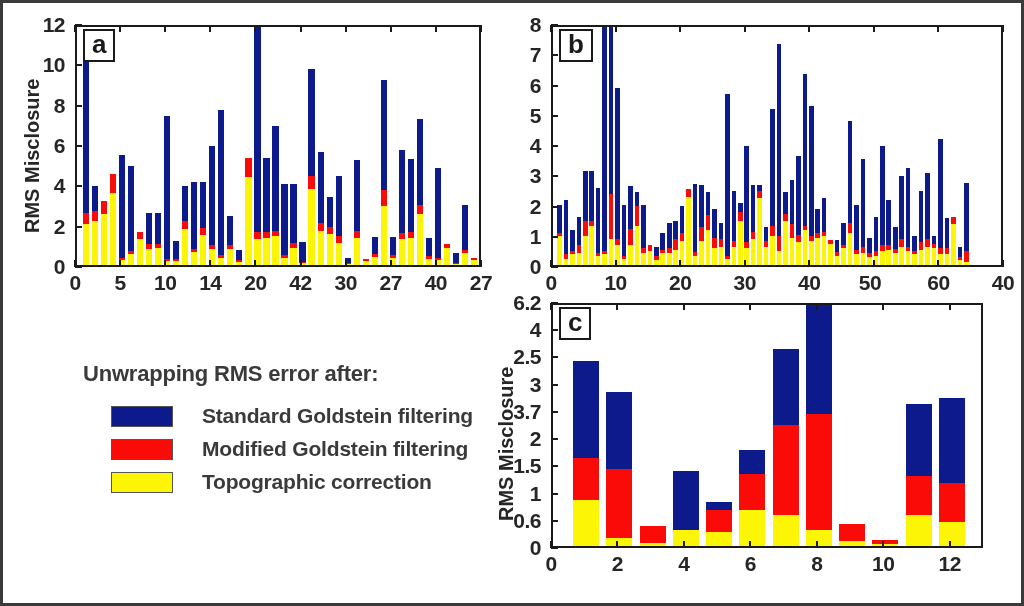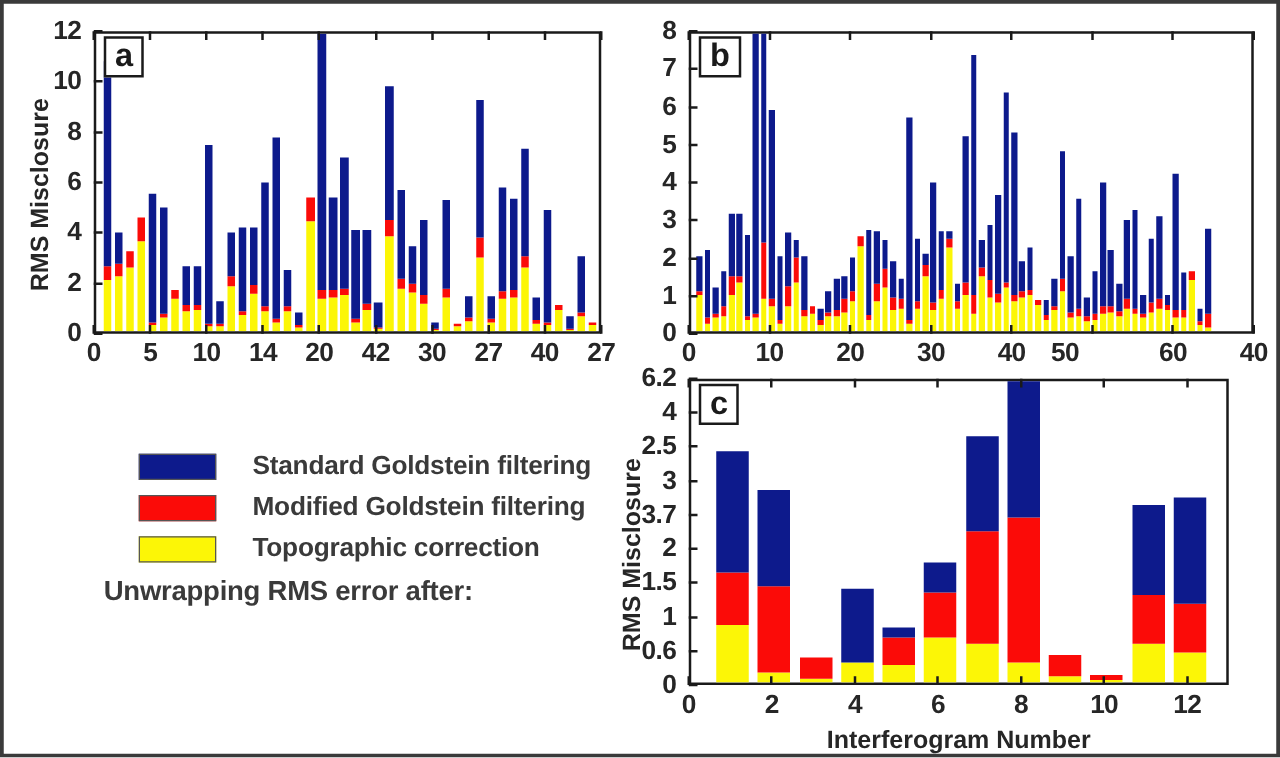--- a/index.html
+++ b/index.html
@@ -708,21 +708,21 @@
         <div class="xtickmark" style="left: 111.571px; top: 22px;"></div>
         <div class="xtick" style="left: 177.143px; top: 268px;">20</div>
         <div class="xtickmark" style="left: 176.143px; top: 257px;"></div>
         <div class="xtickmark" style="left: 176.143px; top: 22px;"></div>
         <div class="xtick" style="left: 241.714px; top: 268px;">30</div>
         <div class="xtickmark" style="left: 240.714px; top: 257px;"></div>
         <div class="xtickmark" style="left: 240.714px; top: 22px;"></div>
         <div class="xtick" style="left: 306.286px; top: 268px;">40</div>
         <div class="xtickmark" style="left: 305.286px; top: 257px;"></div>
         <div class="xtickmark" style="left: 305.286px; top: 22px;"></div>
-        <div class="xtick" style="left: 349px; top: 268px;">50</div>
+        <div class="xtick" style="left: 367px; top: 268px;">50</div>
         <div class="xtickmark" style="left: 369.857px; top: 257px;"></div>
         <div class="xtickmark" style="left: 369.857px; top: 22px;"></div>
         <div class="xtick" style="left: 435.429px; top: 268px;">60</div>
         <div class="xtickmark" style="left: 434.429px; top: 257px;"></div>
         <div class="xtickmark" style="left: 434.429px; top: 22px;"></div>
         <div class="xtick" style="left: 500px; top: 268px;">40</div>
         <div class="xtickmark" style="left: 499px; top: 257px;"></div>
         <div class="xtickmark" style="left: 499px; top: 22px;"></div>
       </div>
   </div>
@@ -828,34 +828,33 @@
         <div class="xtick" style="left: 333.846px; top: 259px;">8</div>
         <div class="xtickmark" style="left: 332.846px; top: 248px;"></div>
         <div class="xtickmark" style="left: 332.846px; top: 10px;"></div>
         <div class="xtick" style="left: 400.308px; top: 259px;">10</div>
         <div class="xtickmark" style="left: 399.308px; top: 248px;"></div>
         <div class="xtickmark" style="left: 399.308px; top: 10px;"></div>
         <div class="xtick" style="left: 466.769px; top: 259px;">12</div>
         <div class="xtickmark" style="left: 465.769px; top: 248px;"></div>
         <div class="xtickmark" style="left: 465.769px; top: 10px;"></div>
       </div>
-    <div class="xlabel" style="left:68px;top:288px;width:432px;">Interferogram Number</div>
   </div>
 
   <div id="legend">
+    <div id="legend-title">Unwrapping RMS error after:</div>
     <div id="legend-items">
         <div class="legend-row">
           <div class="swatch" style="background: rgb(13, 26, 140);"></div>
           <div class="legend-text">Standard Goldstein filtering</div>
         </div>
         <div class="legend-row">
           <div class="swatch" style="background: rgb(251, 11, 8);"></div>
           <div class="legend-text">Modified Goldstein filtering</div>
         </div>
         <div class="legend-row">
           <div class="swatch" style="background: rgb(252, 246, 6);"></div>
           <div class="legend-text">Topographic correction</div>
         </div>
       </div>
-    <div id="legend-title">Unwrapping RMS error after:</div>
   </div>
 
 </div>
 
 </body></html>

